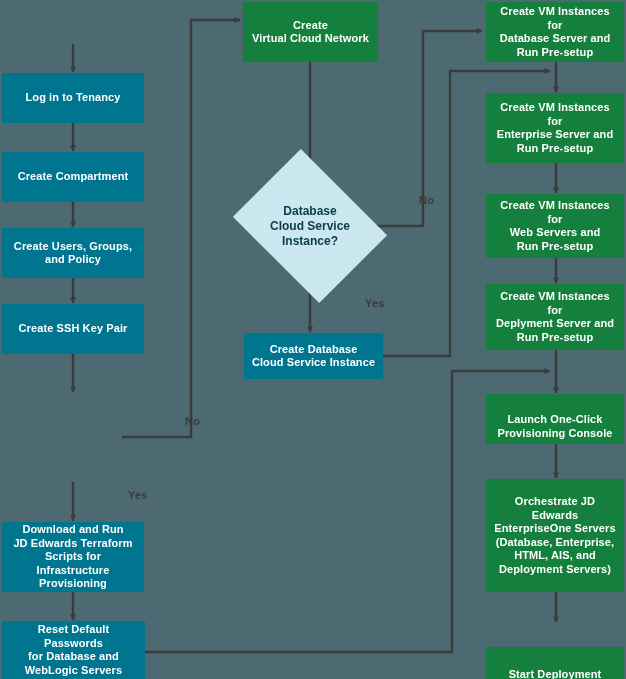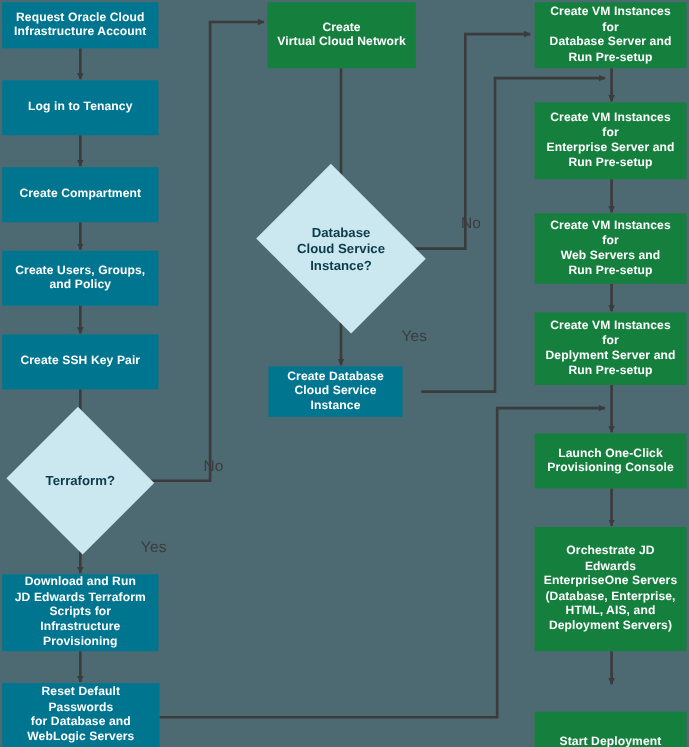--- a/index.html
+++ b/index.html
@@ -45,22 +45,22 @@
     line-height:15px;
     width:130%;
     text-align:center;
   }
 
   .edgelayer{position:absolute;left:0;top:0;width:626px;height:679px;pointer-events:none;}
 
   .elabel{
     position:absolute;
     color:#3b3b3b;
-    font-weight:normal;
-    font-size:14px;
+    font-weight:bold;
+    font-size:11px;
     letter-spacing:0.2px;
     padding-left:48px;
   }
 </style>
 </head>
 <body>
 
 <div id="stage">
 
   <svg class="edgelayer" viewBox="0 0 626 679" width="626" height="679" xmlns="http://www.w3.org/2000/svg">
@@ -93,46 +93,38 @@
       <path d="M556,163 L556,193" marker-end="url(#ah)"></path>
       <path d="M556,258 L556,283" marker-end="url(#ah)"></path>
       <path d="M556,350 L556,393" marker-end="url(#ah)"></path>
       <path d="M556,444 L556,478" marker-end="url(#ah)"></path>
       <path d="M556,592 L556,622" marker-end="url(#ah)"></path>
 
       <path d="M145,652 L452,652 L452,371 L550,371" marker-end="url(#ah)"></path>
     </g>
   </svg>
 
-  <div class="node teal" style="left:2px;top:2px;width:142px;height:42px;">
-    <span style="white-space:pre-line;">Request Oracle Cloud
-Infrastructure Account</span>
-  </div>
 
   <div class="node teal" style="left:2px;top:73px;width:142px;height:50px;">
     <span style="white-space:pre-line;">Log in to Tenancy</span>
   </div>
 
   <div class="node teal" style="left:2px;top:228px;width:142px;height:50px;">
     <span style="white-space:pre-line;">Create Users, Groups,
 and Policy</span>
   </div>
 
   <div class="node teal" style="left:2px;top:152px;width:142px;height:50px;">
     <span style="white-space:pre-line;">Create Compartment</span>
   </div>
 
   <div class="node teal" style="left:2px;top:304px;width:142px;height:50px;">
     <span style="white-space:pre-line;">Create SSH Key Pair</span>
   </div>
 
-  <div class="diamond" style="left:24px;top:391px;width:98px;height:92px;">
-    <div class="dshape"></div>
-    <div class="dlabel" style="white-space:pre-line;">Terraform?</div>
-  </div>
 
   <div class="node teal" style="left:2px;top:522px;width:142px;height:70px;">
     <span style="white-space:pre-line;">Download and Run
 JD Edwards Terraform
 Scripts for Infrastructure
 Provisioning</span>
   </div>
 
   <div class="node teal" style="left:2px;top:621px;width:143px;height:58px;">
     <span style="white-space:pre-line;">Reset Default Passwords
@@ -145,21 +137,21 @@
 Virtual Cloud Network</span>
   </div>
 
   <div class="diamond" style="left:249px;top:178px;width:122px;height:96px;">
     <div class="dshape"></div>
     <div class="dlabel" style="white-space:pre-line;">Database
 Cloud Service
 Instance?</div>
   </div>
 
-  <div class="node teal" style="left:244px;top:333px;width:122px;height:46px;">
+  <div class="node teal" style="left:244px;top:333px;width:139px;height:46px;">
     <span style="white-space:pre-line;">Create Database
 Cloud Service Instance</span>
   </div>
 
   <div class="node navy" style="left:486px;top:2px;width:138px;height:60px;">
     <span style="white-space:pre-line;">Create VM Instances for
 Database Server and
 Run Pre-setup</span>
   </div>
 
@@ -174,21 +166,21 @@
 Web Servers and
 Run Pre-setup</span>
   </div>
 
   <div class="node navy" style="left:486px;top:284px;width:138px;height:66px;">
     <span style="white-space:pre-line;">Create VM Instances for
 Deplyment Server and
 Run Pre-setup</span>
   </div>
 
-  <div class="node navy" style="left:486px;top:394px;width:138px;height:50px;">
+  <div class="node navy" style="left:486px;top:394px;width:138px;height:50px;align-items:flex-end;">
     <span style="white-space:pre-line;">Launch One-Click
 Provisioning Console</span>
   </div>
 
   <div class="node navy" style="left:486px;top:479px;width:138px;height:113px;">
     <span style="white-space:pre-line;">Orchestrate JD Edwards
 EnterpriseOne Servers
 (Database, Enterprise,
 HTML, AIS, and
 Deployment Servers)</span>

